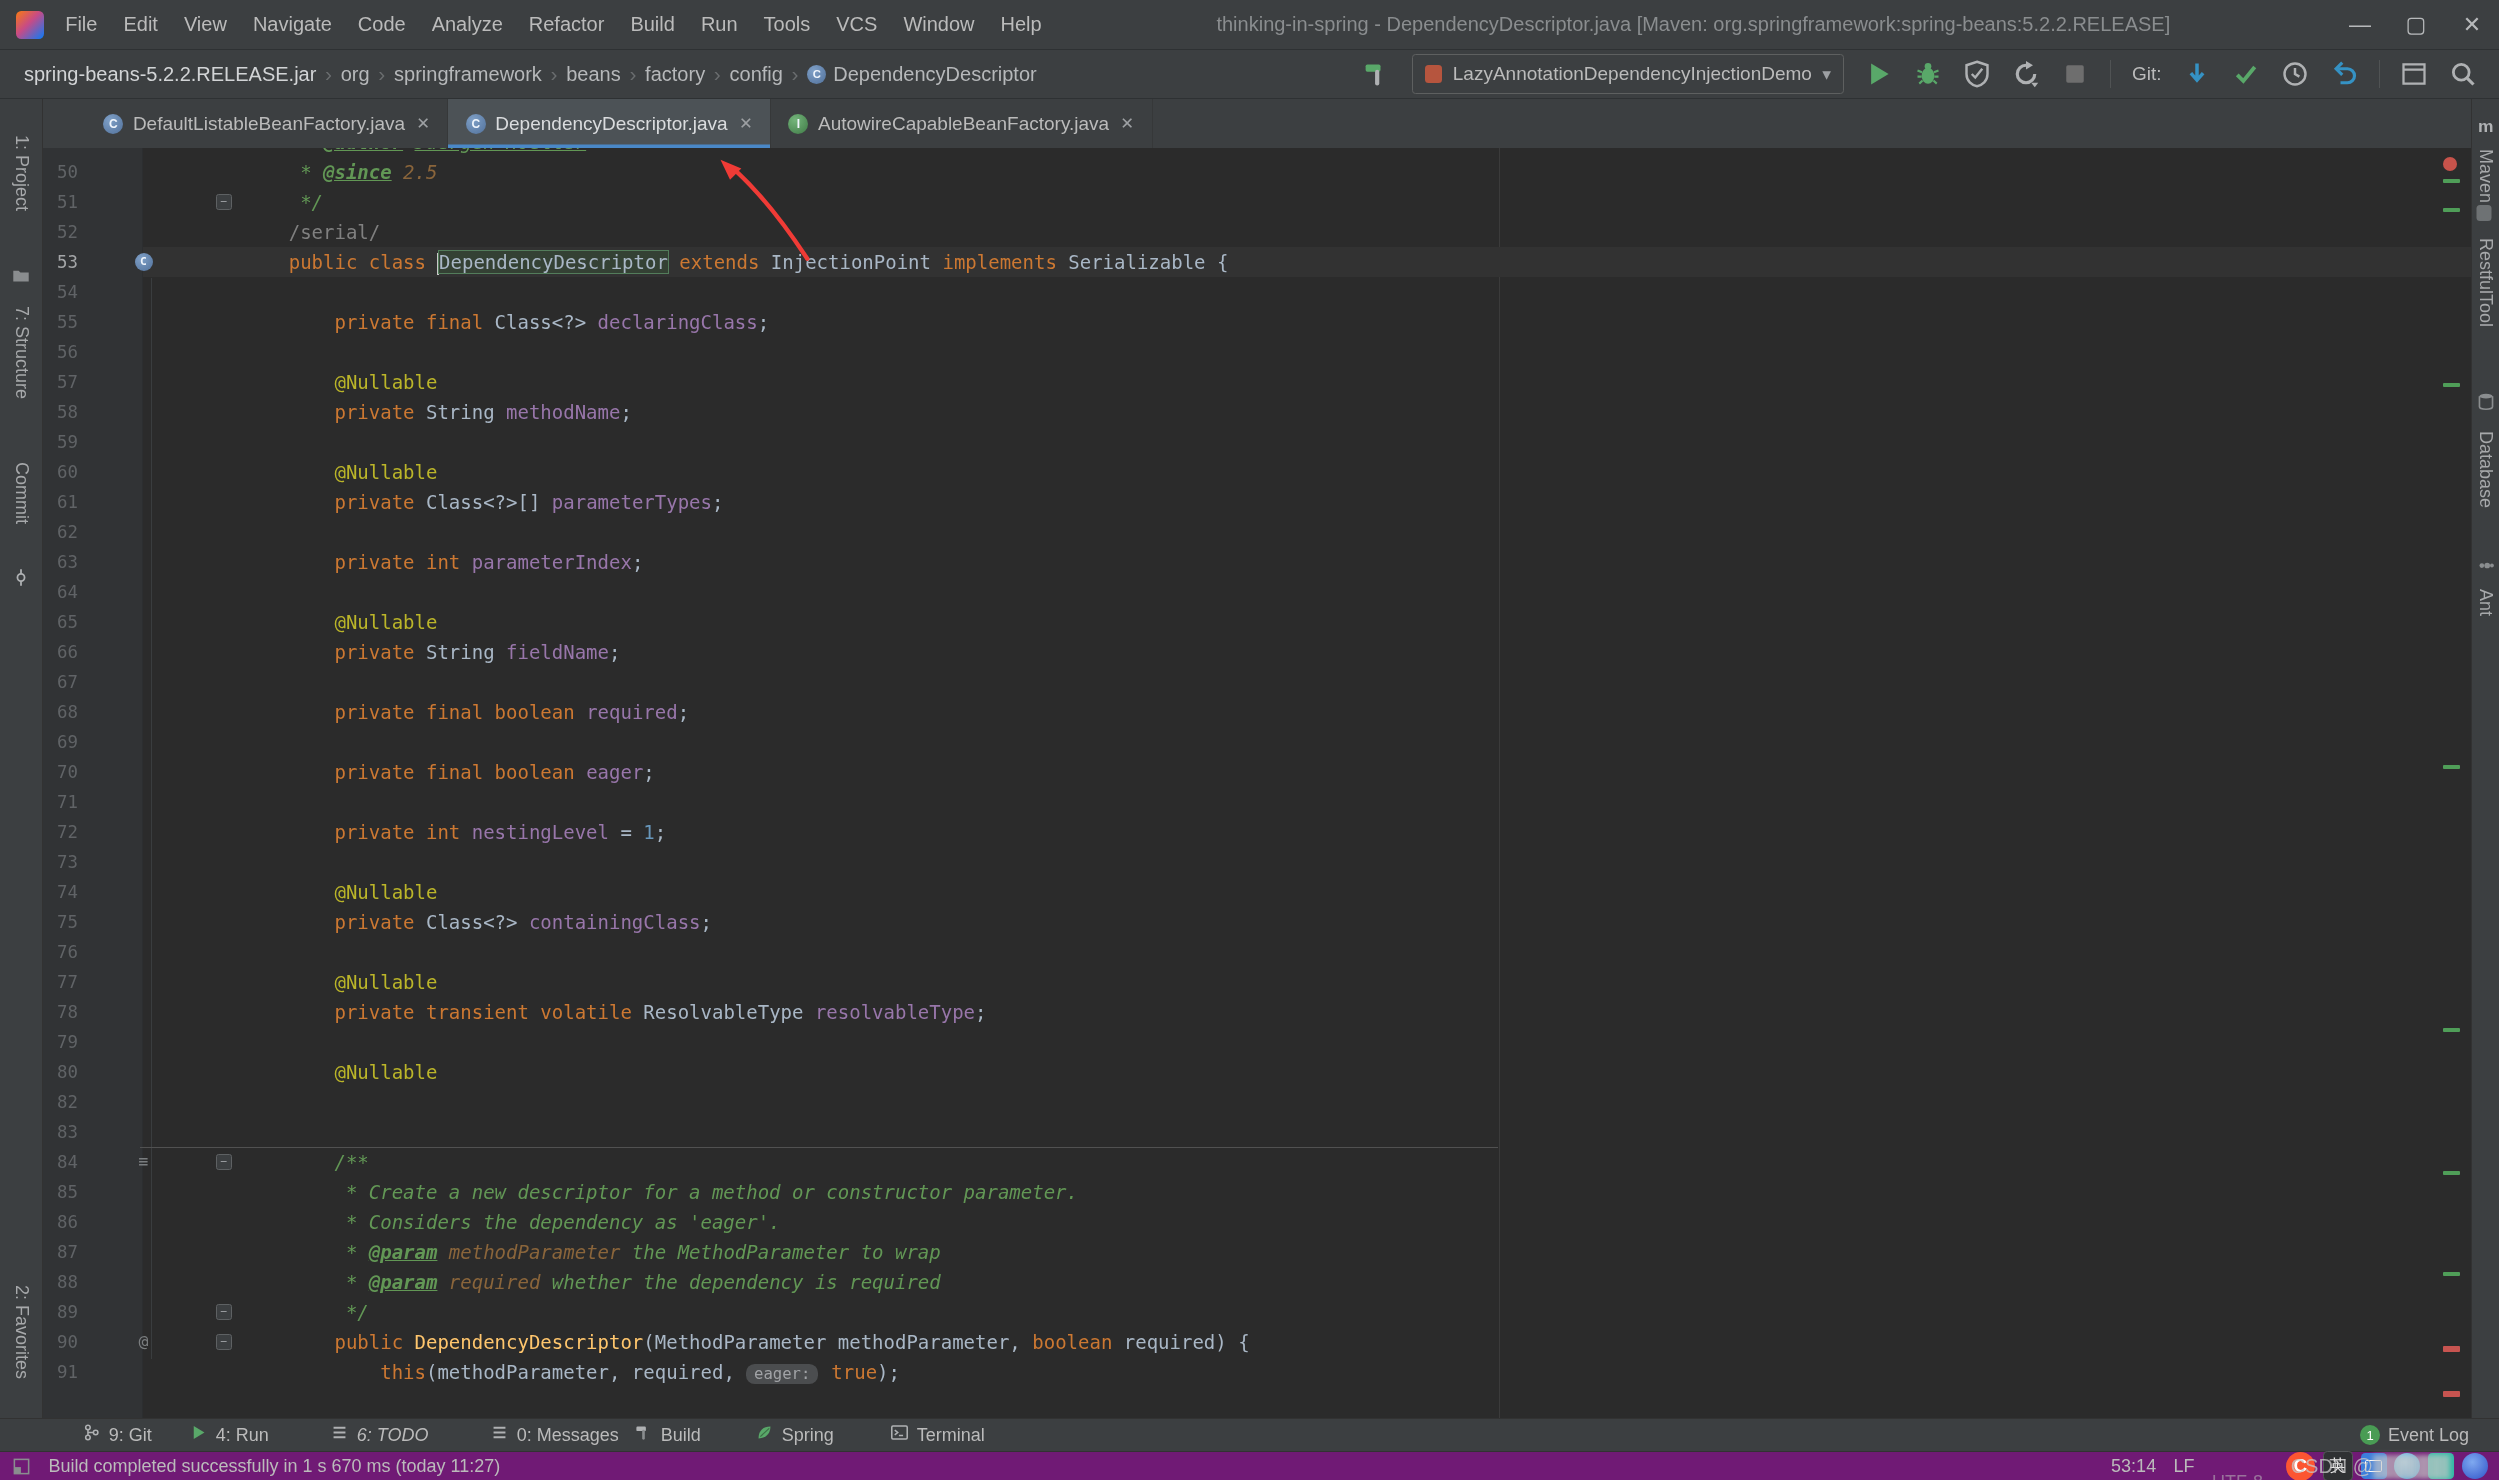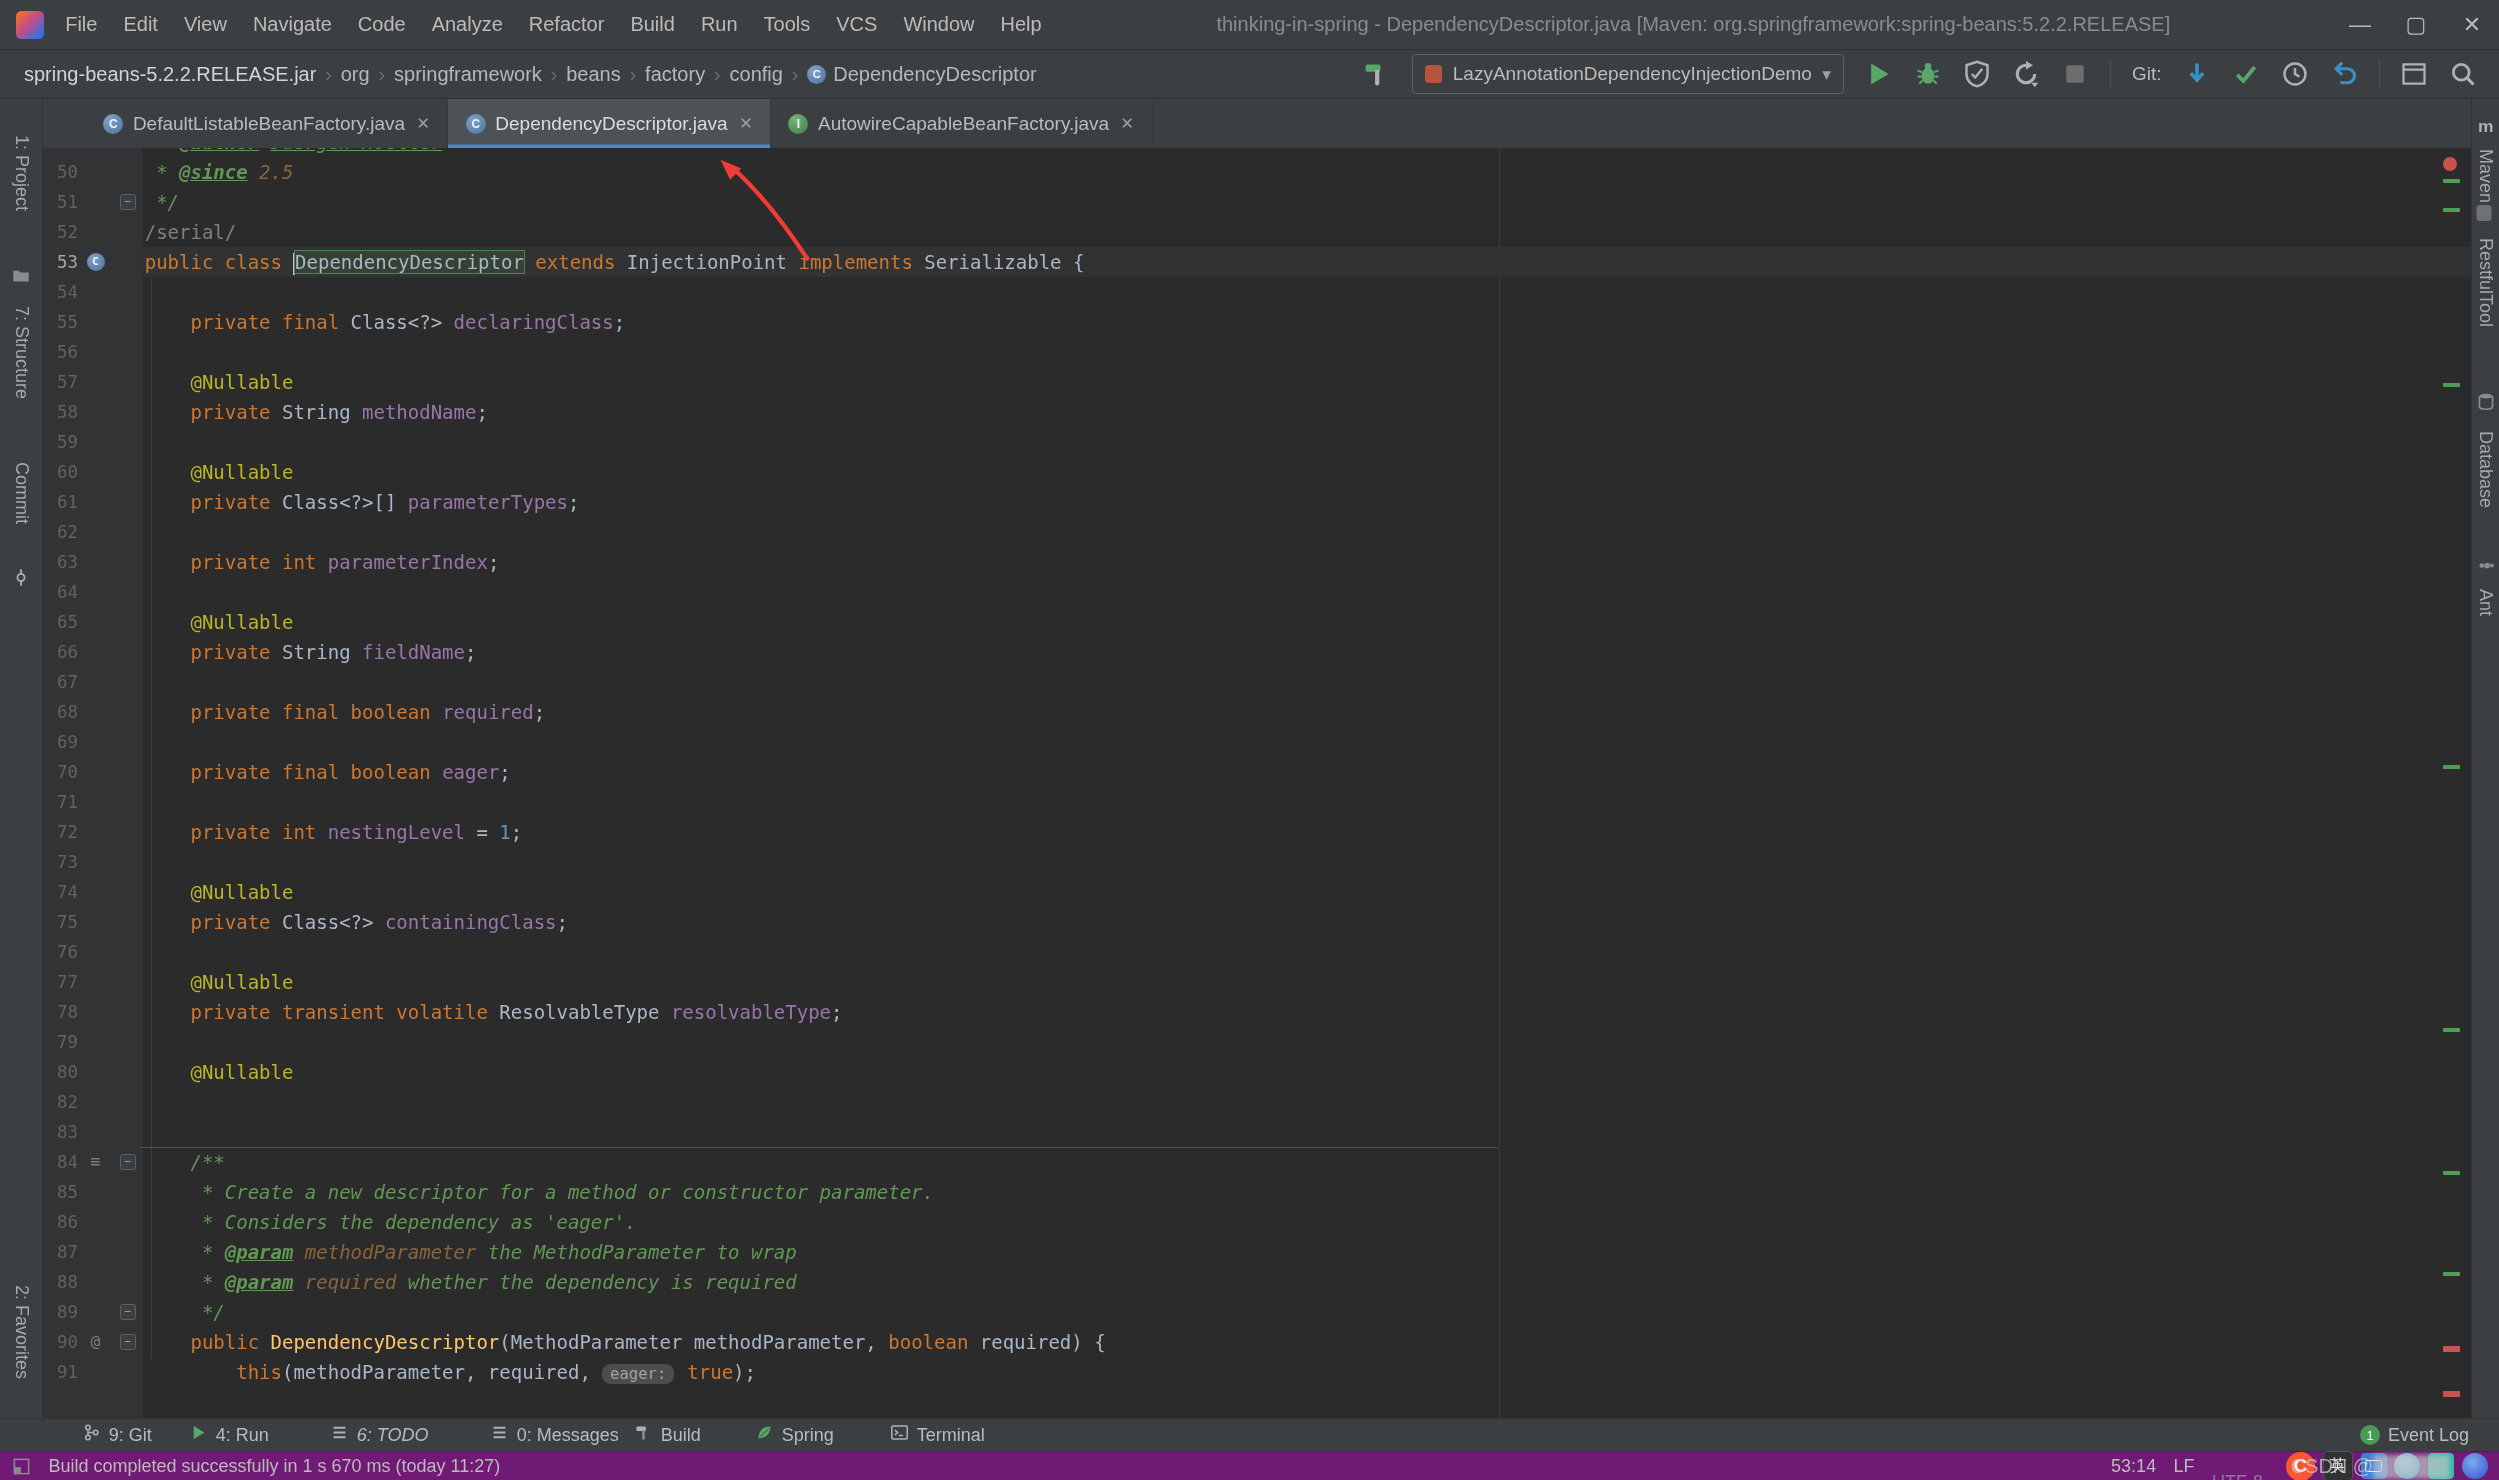--- a/index.html
+++ b/index.html
@@ -49,21 +49,21 @@
   .cicon,.iicon{display:inline-flex;align-items:center;justify-content:center;width:20px;height:20px;border-radius:50%;
           color:#EFF5FC;font-weight:bold;font-size:12px;flex:0 0 20px;}
   .cicon{background:radial-gradient(circle at 35% 30%,#7FA0C7,#51719B);}
   .iicon{background:radial-gradient(circle at 35% 30%,#74B57B,#3F7A46);}
   #content{position:absolute;left:0;top:49px;right:0;bottom:0;background:#2B2B2B;overflow:hidden;}
   #gutterbg{position:absolute;left:0;top:0;bottom:0;width:99px;background:#313335;border-right:0.9px solid #2C2E30;}
   #indentguide{position:absolute;left:108px;top:130px;height:1081px;width:0.9px;background:#3A3D3F;}
   #marginguide{position:absolute;left:1456px;top:0;bottom:0;width:0.9px;background:#3B3B3B;}
   #codel{position:absolute;left:0;right:0;top:-21px;}
   .crow{display:flex;height:30px;line-height:30px;position:relative;
-        font-family:"DejaVu Sans Mono",monospace;font-size:19px;white-space:pre;}
+        font-family:"DejaVu Sans Mono",monospace;font-size:19px;white-space:pre;gap:48px;}
   .crow.cur{background:linear-gradient(90deg,transparent 100px,#323232 100px);}
   .ln{flex:0 0 35px;text-align:right;color:#606366;font-size:17.4px;}
   .crow.cur .ln{color:#A4A6A8;}
   .gi{flex:0 0 35px;display:flex;align-items:center;justify-content:center;}
   .gf{flex:0 0 30px;display:flex;align-items:center;justify-content:center;}
   .cd{padding-left:1.7px;color:#A9B7C6;}
   .gutcicon{display:inline-flex;align-items:center;justify-content:center;width:18px;height:18px;border-radius:50%;
             background:radial-gradient(circle at 35% 30%,#7FA0C7,#51719B);color:#EFF5FC;font-weight:bold;font-size:11.3px;}
   .gat{color:#7A7D7F;font-size:16.5px;font-family:"DejaVu Sans Mono",monospace;}
   .fbox{display:inline-block;width:14.8px;height:14.8px;line-height:13px;text-align:center;border:0.9px solid #5E6163;

